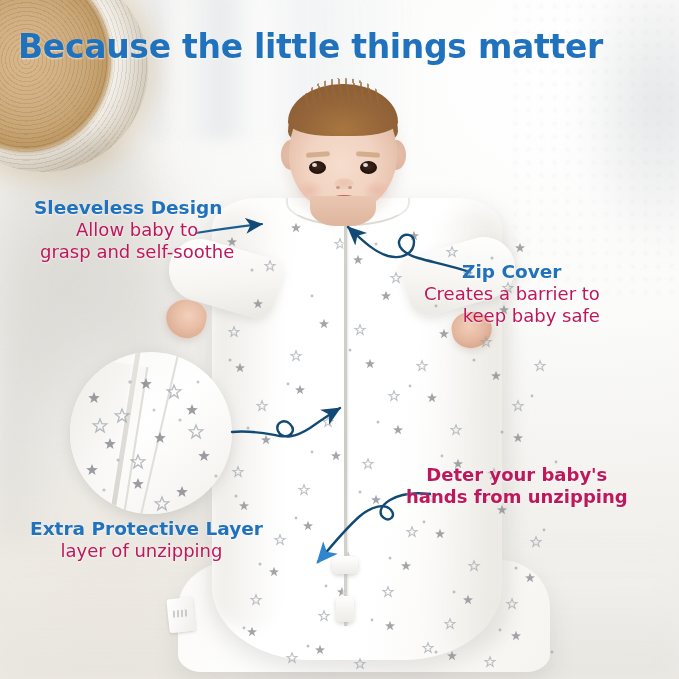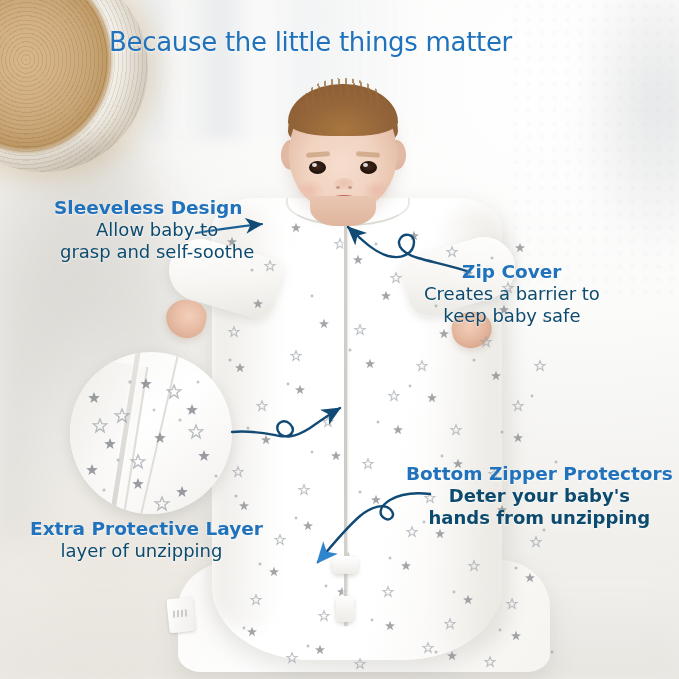--- a/index.html
+++ b/index.html
@@ -370,50 +370,50 @@
     transform: rotate(13deg);
   }
 
   
   .title {
     position: absolute;
     left: 0; top: 27px;
     width: 621px;
     text-align: center;
     font-family: "DejaVu Sans", sans-serif;
-    font-size: 26px;
-    font-weight: 400;
+    font-size: 33px;
+    font-weight: 700;
     letter-spacing: -0.3px;
     color: #1f72bb;
     text-shadow: 0 1px 2px rgba(255,255,255,0.65);
   }
   .callout { position: absolute; }
   .callout .hd {
     font-family: "DejaVu Sans", sans-serif;
     font-size: 18.5px;
     font-weight: 700;
     color: #1f72bb;
     line-height: 1.12;
     white-space: nowrap;
     text-shadow: 0 1px 2px rgba(255,255,255,0.75);
   }
   .callout .bd {
     font-family: "DejaVu Sans", sans-serif;
     font-size: 18px;
     font-weight: 400;
-    color: #0c4a6e;
+    color: #be185d;
     line-height: 1.22;
     white-space: nowrap;
     text-shadow: 0 1px 2px rgba(255,255,255,0.75);
   }
-  .c-sleeveless { left: 34px; top: 198px; text-align: left; margin-left: 20px; }
+  .c-sleeveless { left: 34px; top: 198px; text-align: left; }
   .c-sleeveless .bd { text-align: center; padding-left: 6px; }
   .c-zip { left: 424px; top: 262px; text-align: left; }
   .c-zip .hd { padding-left: 38px; }
-  .c-zip .bd { text-align: center; }
+  .c-zip .bd { text-align: right; }
   .c-bottom { left: 406px; top: 464px; text-align: left; }
   .c-bottom .bd { text-align: center; font-weight: bold; }
   .c-extra { left: 20px; top: 519px; text-align: left; }
   .c-extra .hd { padding-left: 10px; text-align: center; }
   .c-extra .bd { text-align: center; }
 
   
   .arrows {
     position: absolute;
     left: 0; top: 0;
@@ -674,21 +674,20 @@
     <div class="bd">grasp and self-soothe</div>
   </div>
 
   <div class="callout c-zip">
     <div class="hd">Zip Cover</div>
     <div class="bd">Creates a barrier to</div>
     <div class="bd">keep baby safe</div>
   </div>
 
   <div class="callout c-bottom">
-    <div class="hd">Bottom Zipper Protectors</div>
     <div class="bd">Deter your baby's</div>
     <div class="bd">hands from unzipping</div>
   </div>
 
   <div class="callout c-extra">
     <div class="hd">Extra Protective Layer</div>
     <div class="bd">layer of unzipping</div>
   </div>
 
 </div>

